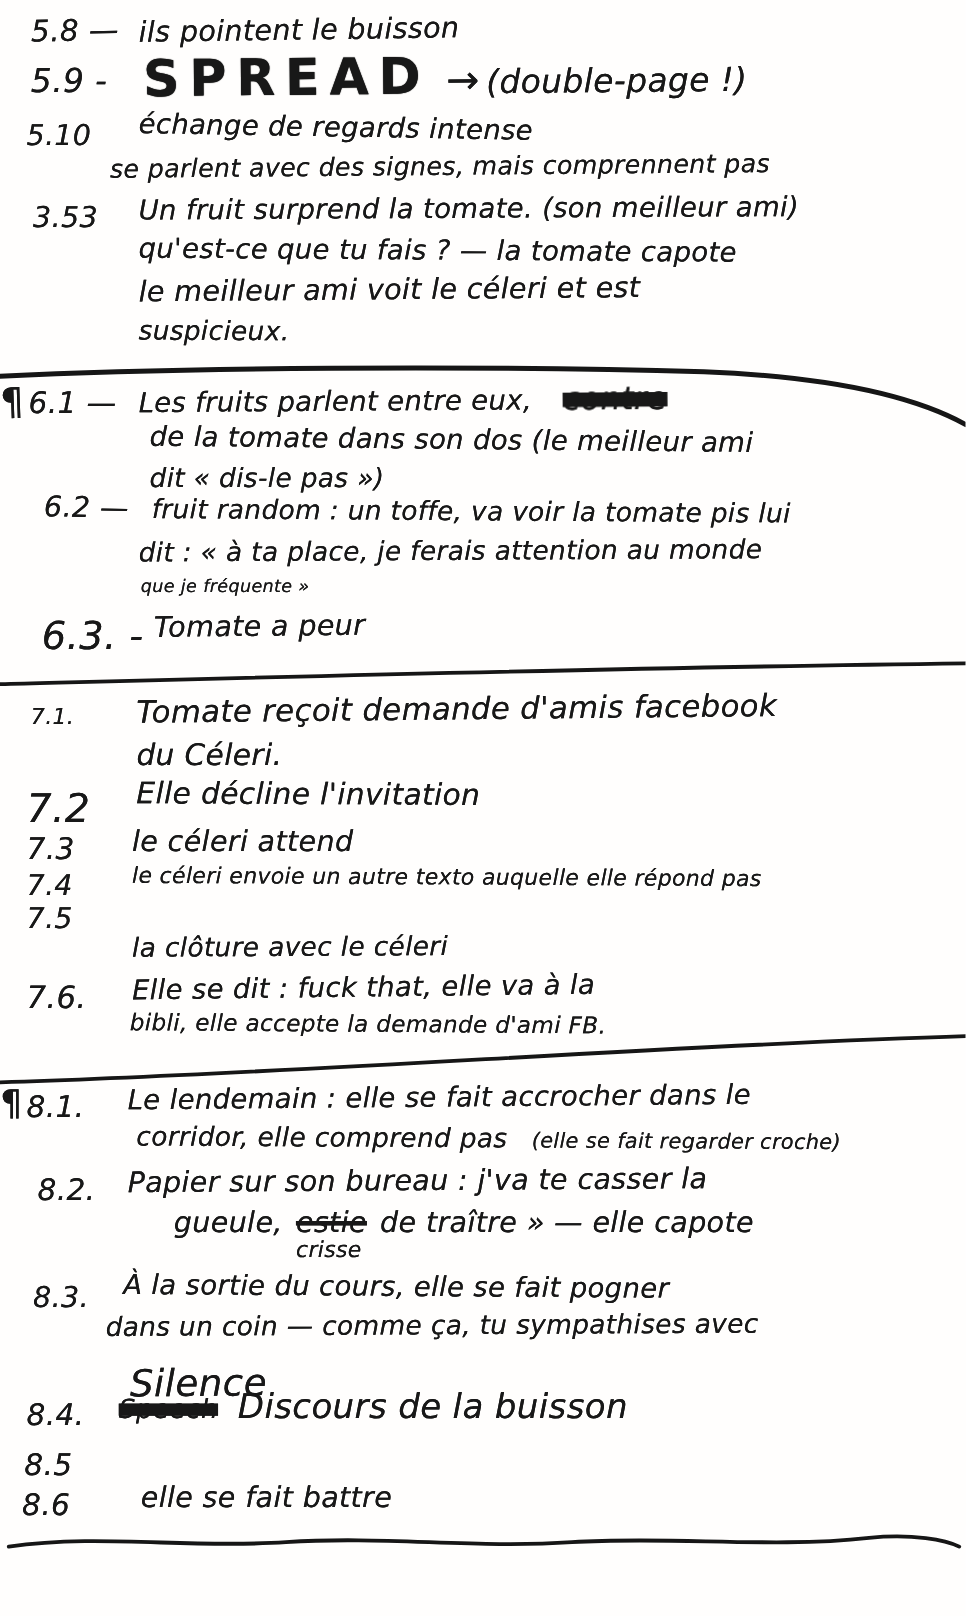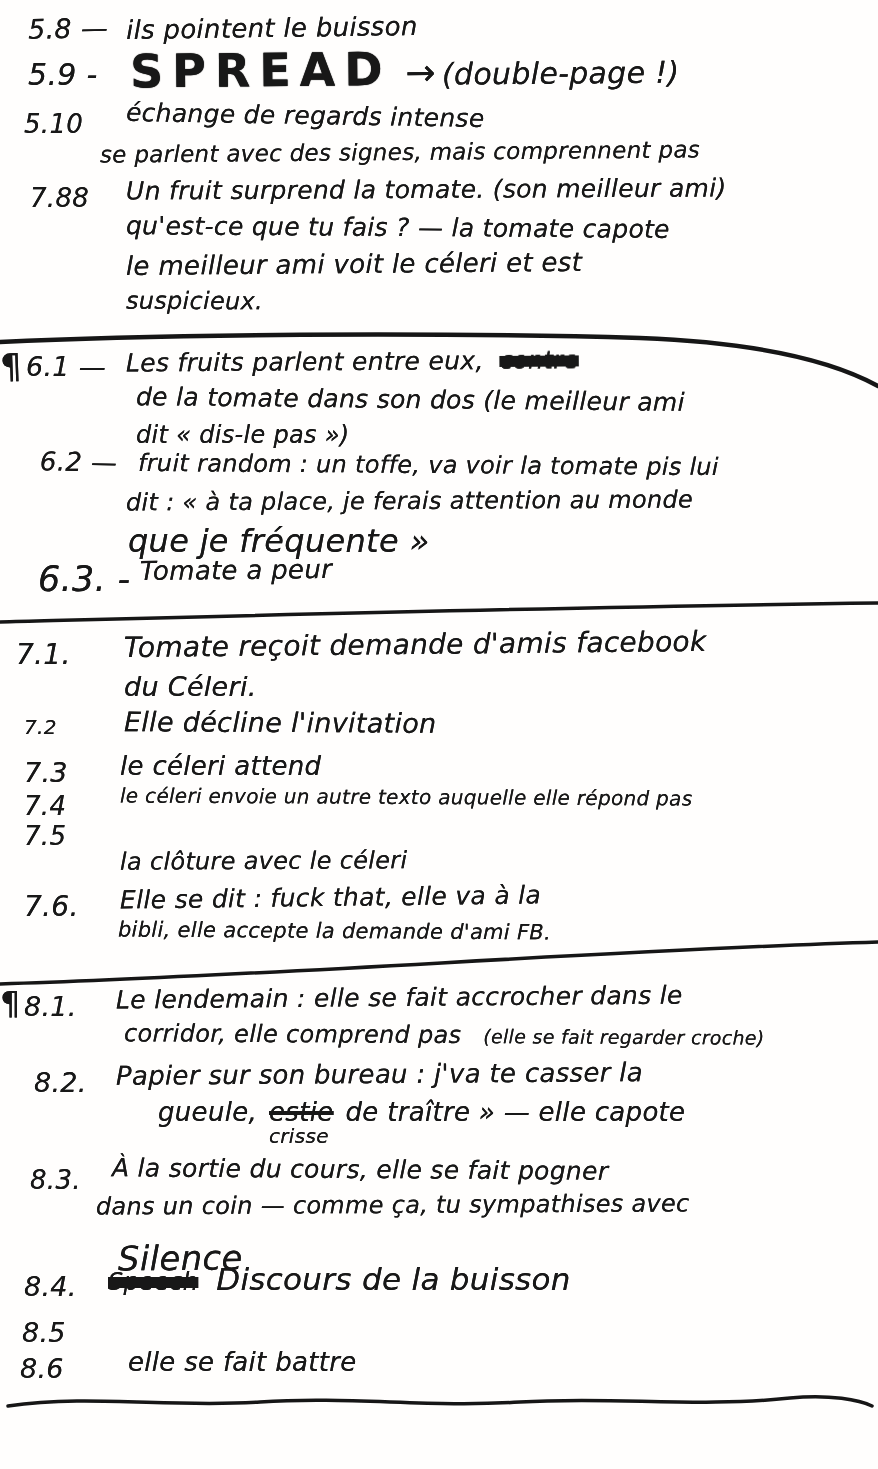--- a/index.html
+++ b/index.html
@@ -58,55 +58,55 @@
 
   <div class="hw num" style="left:28px;top:58px;font-size:30px">5.9 -</div>
   <div class="hw" style="left:130px;top:44px;transform:rotate(-0.5deg)">
     <span class="big">SPREAD</span><span class="arrow">→</span><span class="note hw-note" style="font-style:italic;">(double-page !)</span>
   </div>
 
   <div class="hw num" style="left:24px;top:110px;font-size:26px">5.10</div>
   <div class="hw" style="left:126px;top:102px;font-size:25px;transform:rotate(1deg)">échange de regards intense</div>
   <div class="hw" style="left:100px;top:140px;font-size:23px;transform:rotate(-0.5deg)">se parlent avec des signes, mais comprennent pas</div>
 
-  <div class="hw num" style="left:30px;top:184px;font-size:26px">7.88</div>
+  <div class="hw num" style="left:30px;top:184px;font-size:26px">3.53</div>
   <div class="hw" style="left:126px;top:176px;font-size:25px;transform:rotate(-0.3deg)">Un fruit surprend la tomate. (son meilleur ami)</div>
   <div class="hw" style="left:126px;top:214px;font-size:25px;transform:rotate(0.4deg)">qu'est-ce que tu fais ? — la tomate capote</div>
   <div class="hw" style="left:126px;top:250px;font-size:26px;transform:rotate(-0.5deg)">le meilleur ami voit le céleri et est</div>
   <div class="hw" style="left:126px;top:288px;font-size:24px;transform:rotate(0.3deg)">suspicieux.</div>
 
   <svg class="divider" style="top:328px" width="878" height="66" viewBox="0 0 878 66">
     <path d="M0,14 C160,6 430,4 640,10 C770,15 838,36 878,58" stroke-width="4.5"></path>
   </svg>
 
   <div class="hw mark" style="left:0px;top:348px;font-size:34px;transform:rotate(-2deg)">¶</div>
   <div class="hw num" style="left:26px;top:352px;font-size:27px">6.1 —</div>
   <div class="hw" style="left:126px;top:348px;font-size:25px;transform:rotate(-0.4deg)">
-    <span>Les fruits parlent entre eux,</span><span class="scribbled" style="margin-left:16px;font-size:24px;">contre</span>
+    <span>Les fruits parlent entre eux,</span><span class="scribbled" style="margin-left:28px;font-size:29px;">contre</span>
   </div>
   <div class="hw" style="left:136px;top:386px;font-size:25px;transform:rotate(0.6deg)">de la tomate dans son dos (le meilleur ami</div>
   <div class="hw" style="left:136px;top:422px;font-size:24px">dit « dis-le pas »)</div>
 
   <div class="hw num" style="left:40px;top:448px;font-size:26px;transform:rotate(1deg)">6.2 —</div>
   <div class="hw" style="left:138px;top:452px;font-size:24px;transform:rotate(0.4deg)">fruit random : un toffe, va voir la tomate pis lui</div>
   <div class="hw" style="left:126px;top:488px;font-size:24px;transform:rotate(-0.3deg)">dit : « à ta place, je ferais attention au monde</div>
-  <div class="hw" style="left:128px;top:524px;font-size:32px">que je fréquente »</div>
+  <div class="hw" style="left:128px;top:524px;font-size:16px">que je fréquente »</div>
 
   <div class="hw num" style="left:38px;top:560px;font-size:35px">6.3. -</div>
   <div class="hw" style="left:140px;top:556px;font-size:26px;transform:rotate(-0.6deg)">Tomate a peur</div>
 
   <svg class="divider" style="top:596px" width="878" height="34" viewBox="0 0 878 34">
     <path d="M0,26 C230,20 560,11 878,7" stroke-width="3.5"></path>
   </svg>
 
-  <div class="hw num" style="left:16px;top:640px;font-size:28px">7.1.</div>
+  <div class="hw num" style="left:28px;top:640px;font-size:20px">7.1.</div>
   <div class="hw" style="left:124px;top:630px;font-size:28px;transform:rotate(-0.6deg)">Tomate reçoit demande d'amis facebook</div>
   <div class="hw" style="left:124px;top:672px;font-size:27px">du Céleri.</div>
 
-  <div class="hw num" style="left:24px;top:716px;font-size:20px">7.2</div>
+  <div class="hw num" style="left:24px;top:716px;font-size:36px">7.2</div>
   <div class="hw" style="left:124px;top:708px;font-size:27px;transform:rotate(0.3deg)">Elle décline l'invitation</div>
 
   <div class="hw num" style="left:24px;top:758px;font-size:27px">7.3</div>
   <div class="hw" style="left:120px;top:752px;font-size:26px">le céleri attend</div>
 
   <div class="hw num" style="left:24px;top:792px;font-size:26px">7.4</div>
   <div class="hw" style="left:120px;top:786px;font-size:20px;transform:rotate(0.3deg)">le céleri envoie un autre texto auquelle elle répond pas</div>
 
   <div class="hw num" style="left:24px;top:822px;font-size:26px">7.5</div>
   <div class="hw" style="left:120px;top:848px;font-size:24px;transform:rotate(-0.3deg)">la clôture avec le céleri</div>

